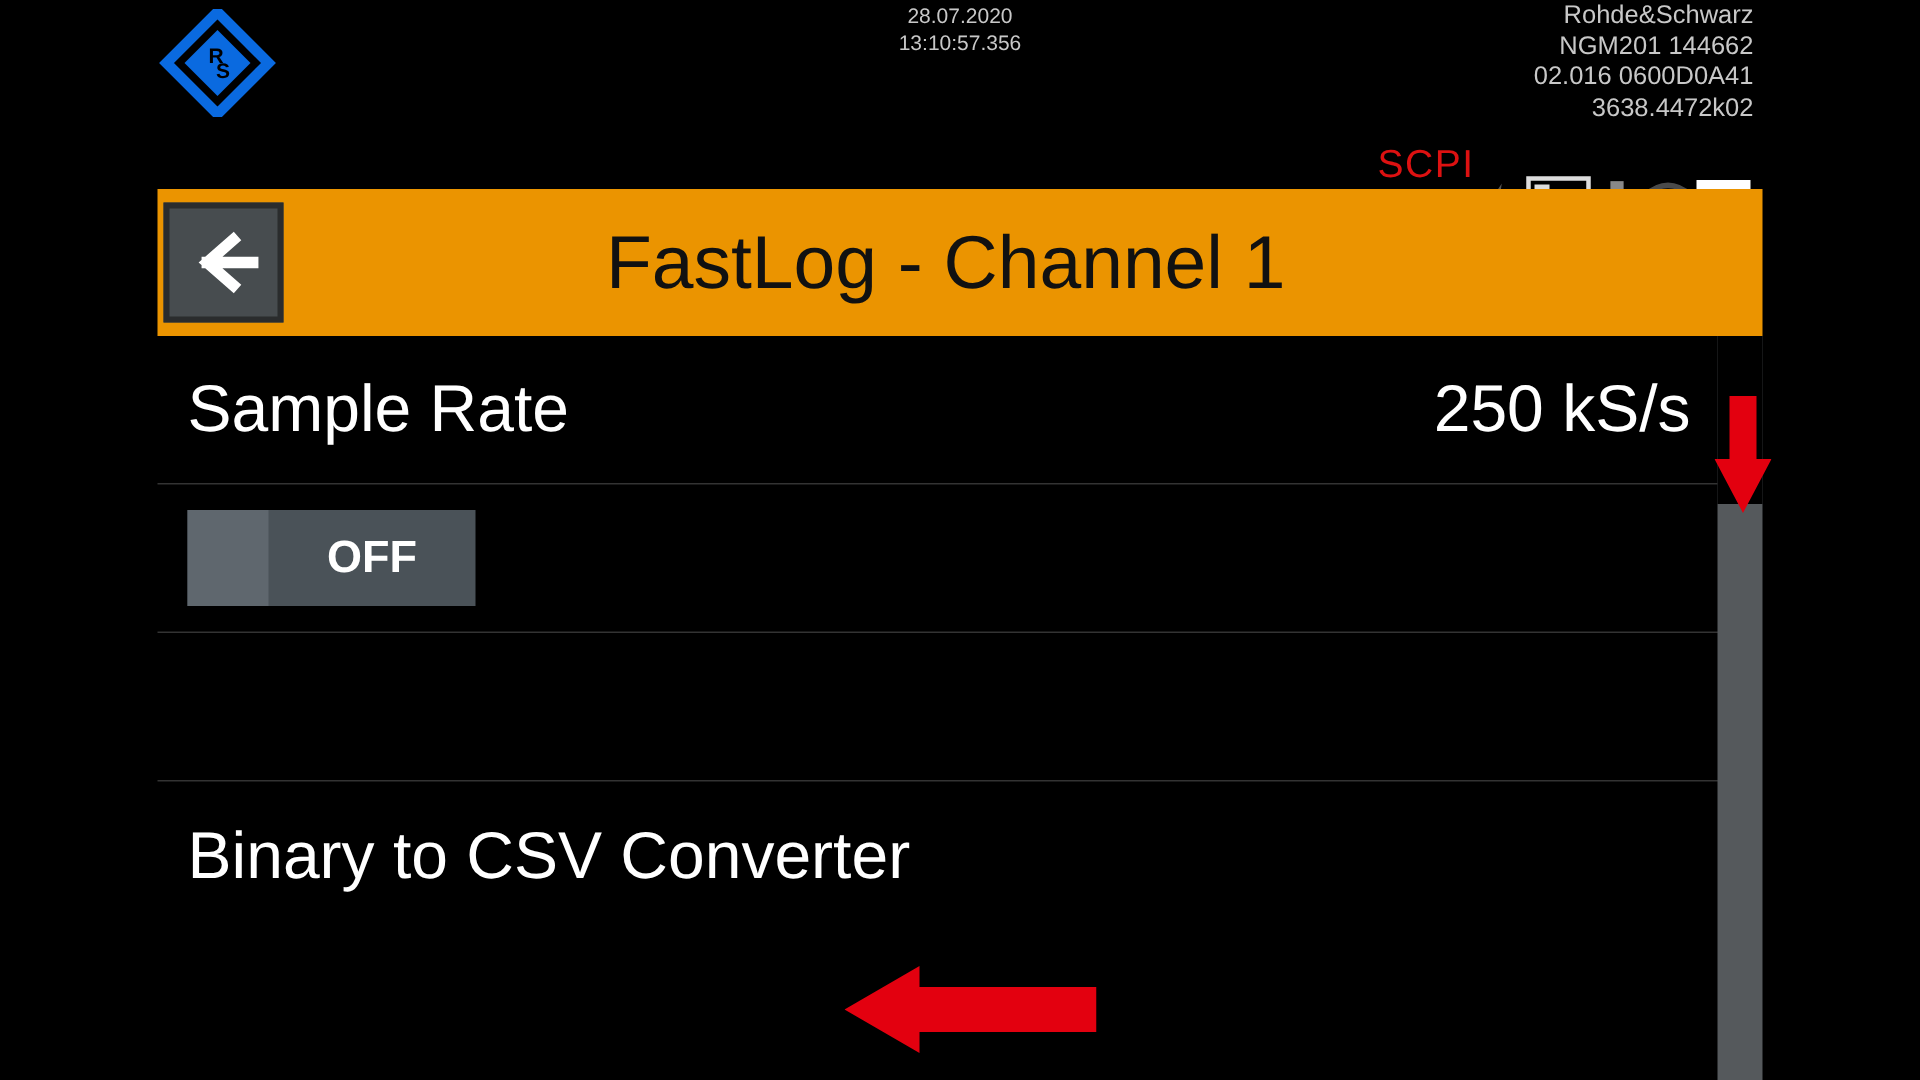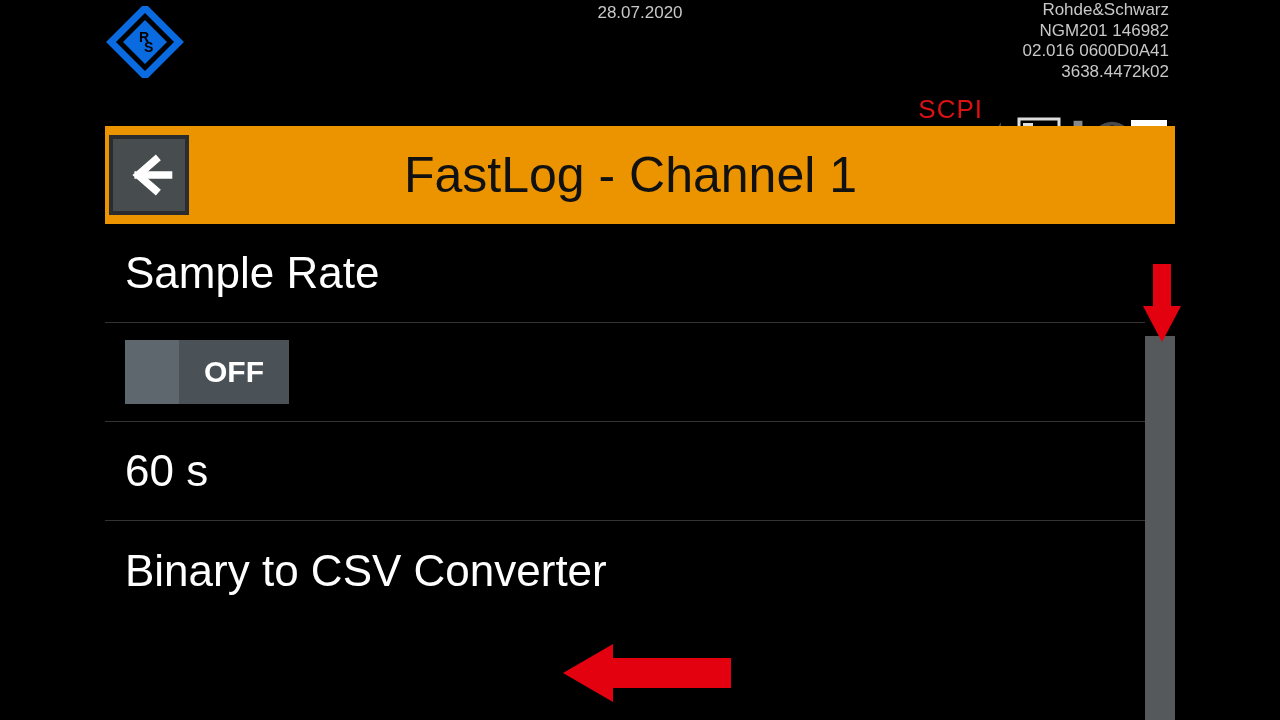--- a/index.html
+++ b/index.html
@@ -1,39 +1,39 @@
 <!DOCTYPE html>
 <html><head>
 <meta charset="utf-8">
 <style>
   * { margin:0; padding:0; box-sizing:border-box; }
   html,body { width:1280px; height:720px; background:#000; font-family:"Segoe UI",Arial,sans-serif; color:#fff; overflow:hidden; }
   .screen { position:absolute; left:105px; top:0; width:1070px; height:720px; background:#000; }
 
   
   .logo { position:absolute; left:0; top:6px; width:80px; height:72px; }
-  .datetime-center { position:absolute; left:0; top:2px; width:100%; text-align:center; font-size:17px; color:#c8c8c8; line-height:1.25; }
+  .datetime-center { position:absolute; left:0; top:2px; width:100%; text-align:center; font-size:14px; color:#c8c8c8; line-height:1.25; }
   .device-info { position:absolute; right:6px; top:0; text-align:right; font-size:17px; color:#c8c8c8; line-height:1.22; }
 
   .statusbar { position:absolute; right:6px; top:94px; display:flex; align-items:flex-start; }
   .scpi { color:#d11; font-size:26px; font-weight:500; letter-spacing:1px; }
   .st-icon { width:34px; height:34px; display:flex; align-items:center; justify-content:center;margin-top:23px; }
   .clock { font-size:32px; color:#fff; margin-left:6px; }
 
   
   .titlebar { position:absolute; left:0; top:126px; width:1070px; height:98px; background:#eb9400; display:flex; align-items:center; }
   .backbtn { width:80px; height:80px; margin:4px 0 4px 4px; background:#474c4f; border:4px solid #2a2c2d; display:flex; align-items:center; justify-content:center; }
   .title-text { flex:1; text-align:center; font-size:50px; color:#111; font-weight:400; padding-right:103px; }
 
   
   .menulist { position:absolute; left:0; top:224px; width:1042px; }
   .row { height:99px; border-bottom:1px solid #333; display:flex; align-items:center; justify-content:space-between; padding:0 20px 0 20px; font-size:44px; }
   .row .label { color:#fff;text-align:center; }
   .row .value { color:#fff; }
-  .toggle { width:164px; height:64px; background:#4a5258; display:flex; align-items:center; }
+  .toggle { width:192px; height:64px; background:#4a5258; display:flex; align-items:center; }
   .toggle .knob { width:54px; height:64px; background:#5f676e; }
   .toggle .tlabel { flex:1; text-align:center; font-size:30px; font-weight:600; color:#fff; }
 
   .scrollbar { position:absolute; right:0; top:224px; width:30px; height:496px; background:#55595c; }
   .scrollbar .thumb-area { position:absolute; left:0; top:0; width:30px; height:112px; background:#000; }
 
   
   .red-arrow-down { position:absolute; left:1038px; top:264px; width:38px; height:78px; }
   .red-arrow-left { position:absolute; left:458px; top:644px; width:168px; height:58px; }
 </style>
@@ -48,25 +48,26 @@
         <polygon points="0,-34 34,0 0,34 -34,0" fill="none" stroke="#0a6ae0" stroke-width="7"></polygon>
         <polygon points="0,-22 22,0 0,22 -22,0" fill="#0a6ae0"></polygon>
         <text x="-6" y="0" font-size="14" fill="#000" font-family="Arial" font-weight="bold">R</text>
         <text x="-1" y="10" font-size="14" fill="#000" font-family="Arial" font-weight="bold">S</text>
       </g>
     </svg>
   </div>
 
   <div class="datetime-center">
     <div>28.07.2020</div>
+    <div>13:10:57.356</div>
   </div>
 
   <div class="device-info">
     <div>Rohde&amp;Schwarz</div>
-    <div>NGM201 146982</div>
+    <div>NGM201 144662</div>
     <div>02.016 0600D0A41</div>
     <div>3638.4472k02</div>
   </div>
 
   <div class="statusbar">
     <span class="scpi">SCPI</span>
     <span class="st-icon">
       <svg viewBox="0 0 24 24" width="28" height="34">
           <path d="M13 2 L5 14 H11 L9 22 L19 9 H12 Z" fill="#555"></path>
         </svg>
@@ -111,32 +112,32 @@
         <path d="M30 10 L14 24 L30 38 M14 24 H42" stroke="#fff" stroke-width="7" fill="none" stroke-linecap="square"></path>
       </svg>
     </div>
     <div class="title-text">FastLog - Channel 1</div>
   </div>
 
   <div class="menulist">
 
     <div class="row">
       <span class="label">Sample Rate</span>
+      <span class="value">250 kS/s</span>
     </div>
 
     <div class="row">
       <div class="toggle">
         <div class="knob"></div>
         <div class="tlabel">OFF</div>
       </div>
     </div>
 
 
     <div class="row">
-      <span class="value">60 s</span>
     </div>
 
     <div class="row" style="border-bottom:none">
       <span class="label">Binary to CSV Converter</span>
       <span class="value"></span>
     </div>
 
   </div>
 
   <div class="scrollbar">

